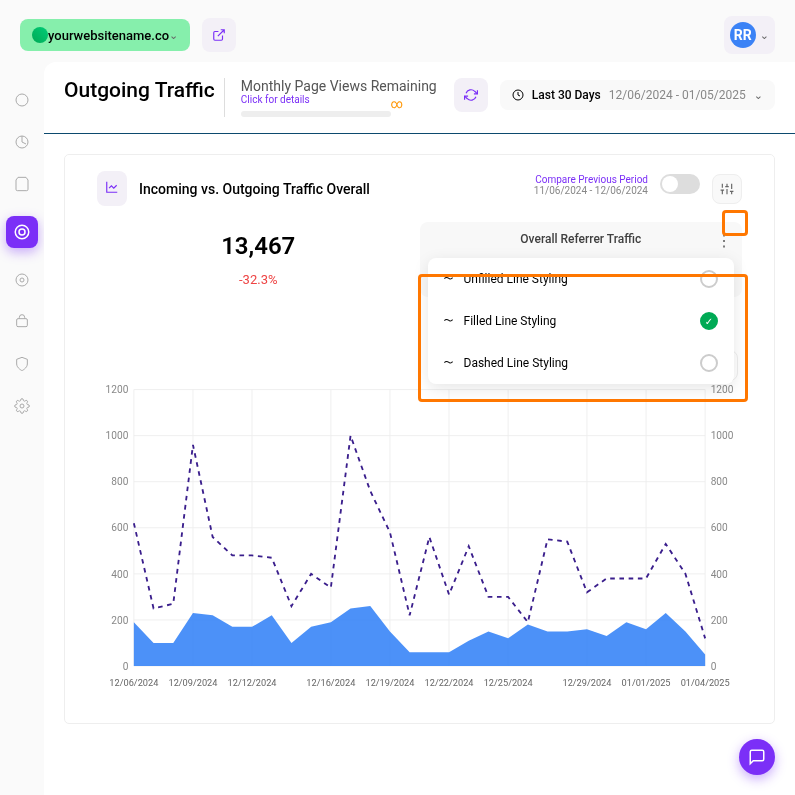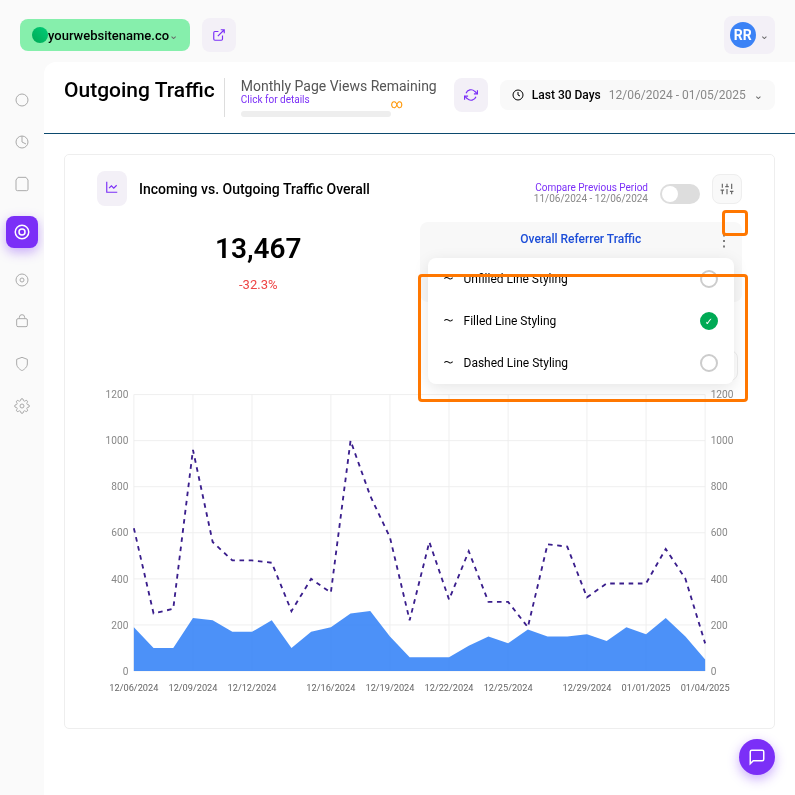--- a/index.html
+++ b/index.html
@@ -24,33 +24,33 @@
     .quota-s{font-size:10px;color:#7b2ff7;cursor:pointer}
     .quota-bar{margin-top:6px;width:150px;height:6px;background:#eee;border-radius:3px;position:relative}
     .quota-inf{position:absolute;right:-12px;top:-14px;color:#ff9500;font-size:12px}
     .hdr-right{display:flex;align-items:center;gap:12px;margin-left:auto}
     .refresh{background:#f3f0f7;border-radius:8px;width:34px;height:34px;display:flex;align-items:center;justify-content:center;color:#7b2ff7;cursor:pointer}
     .date-range{display:flex;align-items:center;gap:8px;background:#f9f9f9;border-radius:8px;padding:8px 12px;font-size:12px;cursor:pointer}
     .card{margin:20px;background:#fff;border:1px solid #eee;border-radius:5px;padding:16px 32px}
     .card-header{display:flex;align-items:center;gap:12px}
     .card-icon{background:#f3f0f7;border-radius:8px;padding:8px;color:#7b2ff7}
     .card-title{font-size:14px;font-weight:500}
-    .compare-section{margin-left:auto;text-align:right;display:flex;align-items:flex-end;gap:12px}
+    .compare-section{margin-left:auto;text-align:right;display:flex;align-items:flex-start;gap:12px}
     .compare-text{font-size:10px}
     .compare-label{color:#7b2ff7}
     .compare-dates{color:#888}
     .toggle{width:40px;height:20px;background:#ddd;border-radius:10px;position:relative;cursor:pointer}
     .toggle::after{content:'';position:absolute;width:16px;height:16px;background:#fff;border-radius:50%;top:2px;left:2px}
     .settings-btn{background:#f9f9f9;border:1px solid #eee;border-radius:8px;width:30px;height:30px;display:flex;align-items:center;justify-content:center;cursor:pointer;color:#666}
     .stats{display:flex;margin-top:16px}
     .stat{flex:1;text-align:center;padding:10px}
     .stat-title{font-size:12px;color:#7b2ff7;font-weight:500;margin-bottom:8px}
-    .stat.sel .stat-title{color:#1d4ed8}
+    .stat.sel .stat-title{color:#404040}
     .stat.sel{background:#f8f8f8;border-radius:8px;position:relative}
-    .stat-value{font-size:28px;font-weight:600}
+    .stat-value{font-size:24px;font-weight:600}
     .stat-change{font-size:13px;margin-top:12px}
     .stat-change.neg{color:#e44}
     .stat-change.neu{color:#aaa}
     .more-btn{position:absolute;top:8px;right:8px;width:20px;height:20px;display:flex;align-items:center;justify-content:center;cursor:pointer;color:#666;border-radius:4px}
     .highlight-box{position:absolute;border:3px solid #ff7700;border-radius:4px;pointer-events:none;z-index:5}
     .hl-more{top:-12px;right:-6px;width:26px;height:26px}
     .hl-menu{top:16px;left:-10px;right:-14px;height:128px}
     .popup{position:absolute;top:36px;left:8px;right:8px;background:#fff;border-radius:8px;box-shadow:0 4px 16px rgba(0,0,0,.1);z-index:3}
     .popup-item{display:flex;align-items:center;gap:10px;padding:12px 16px;cursor:pointer;font-size:12px}
     .popup-icon{font-size:10px}

